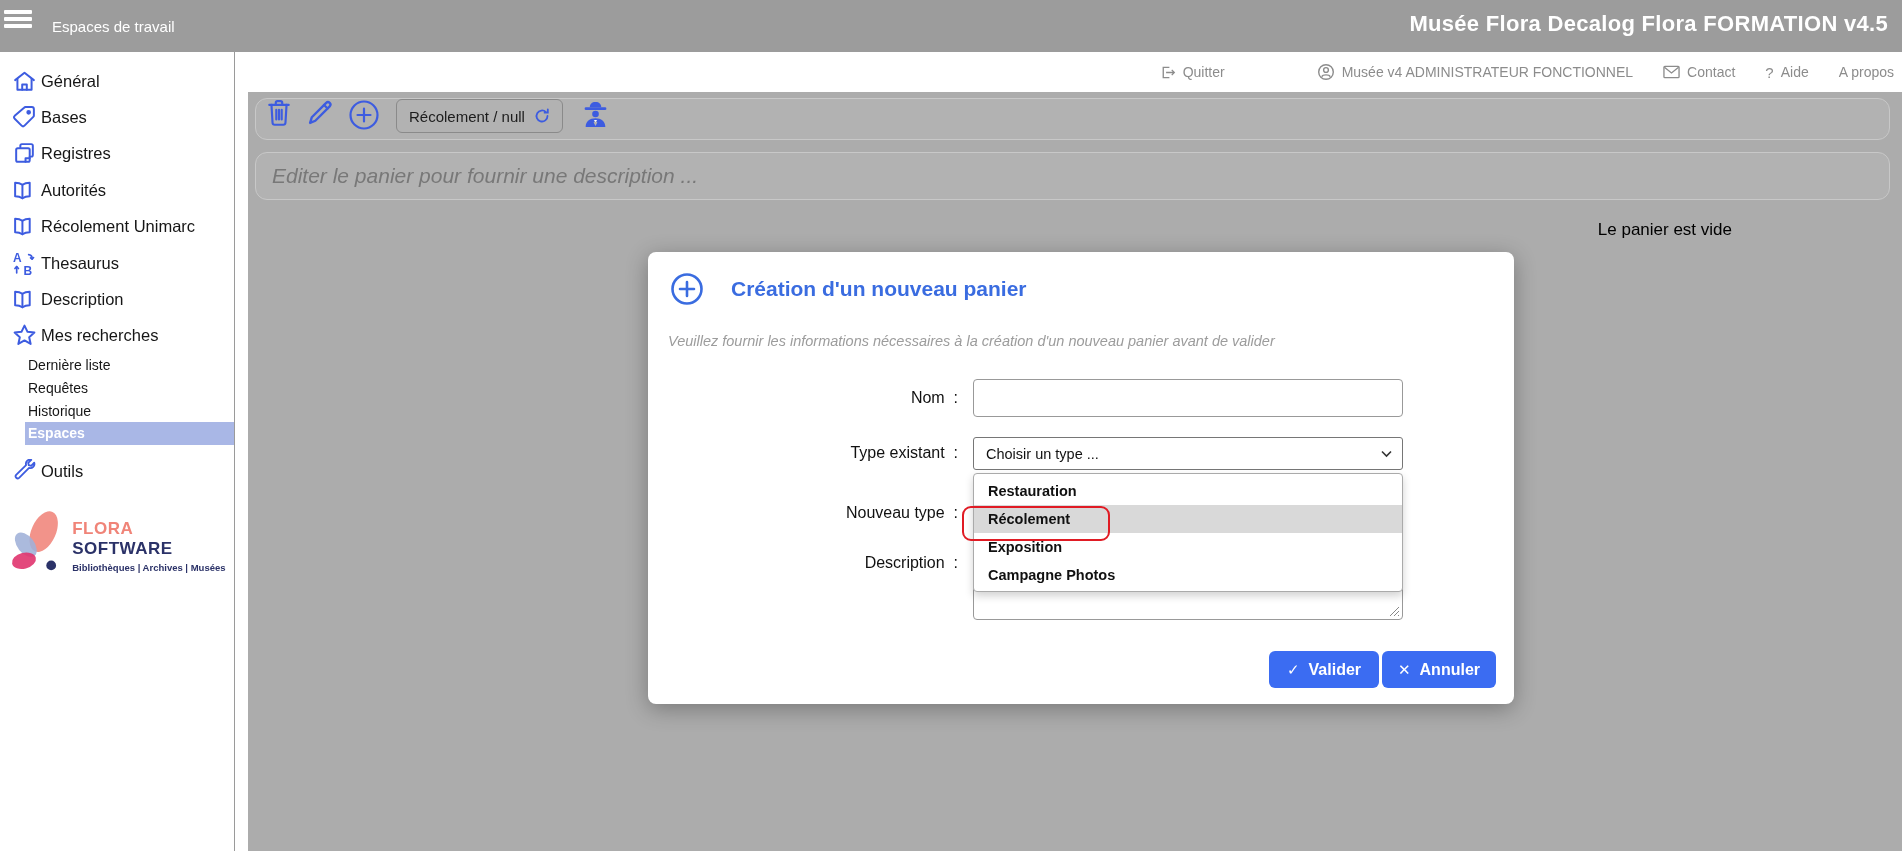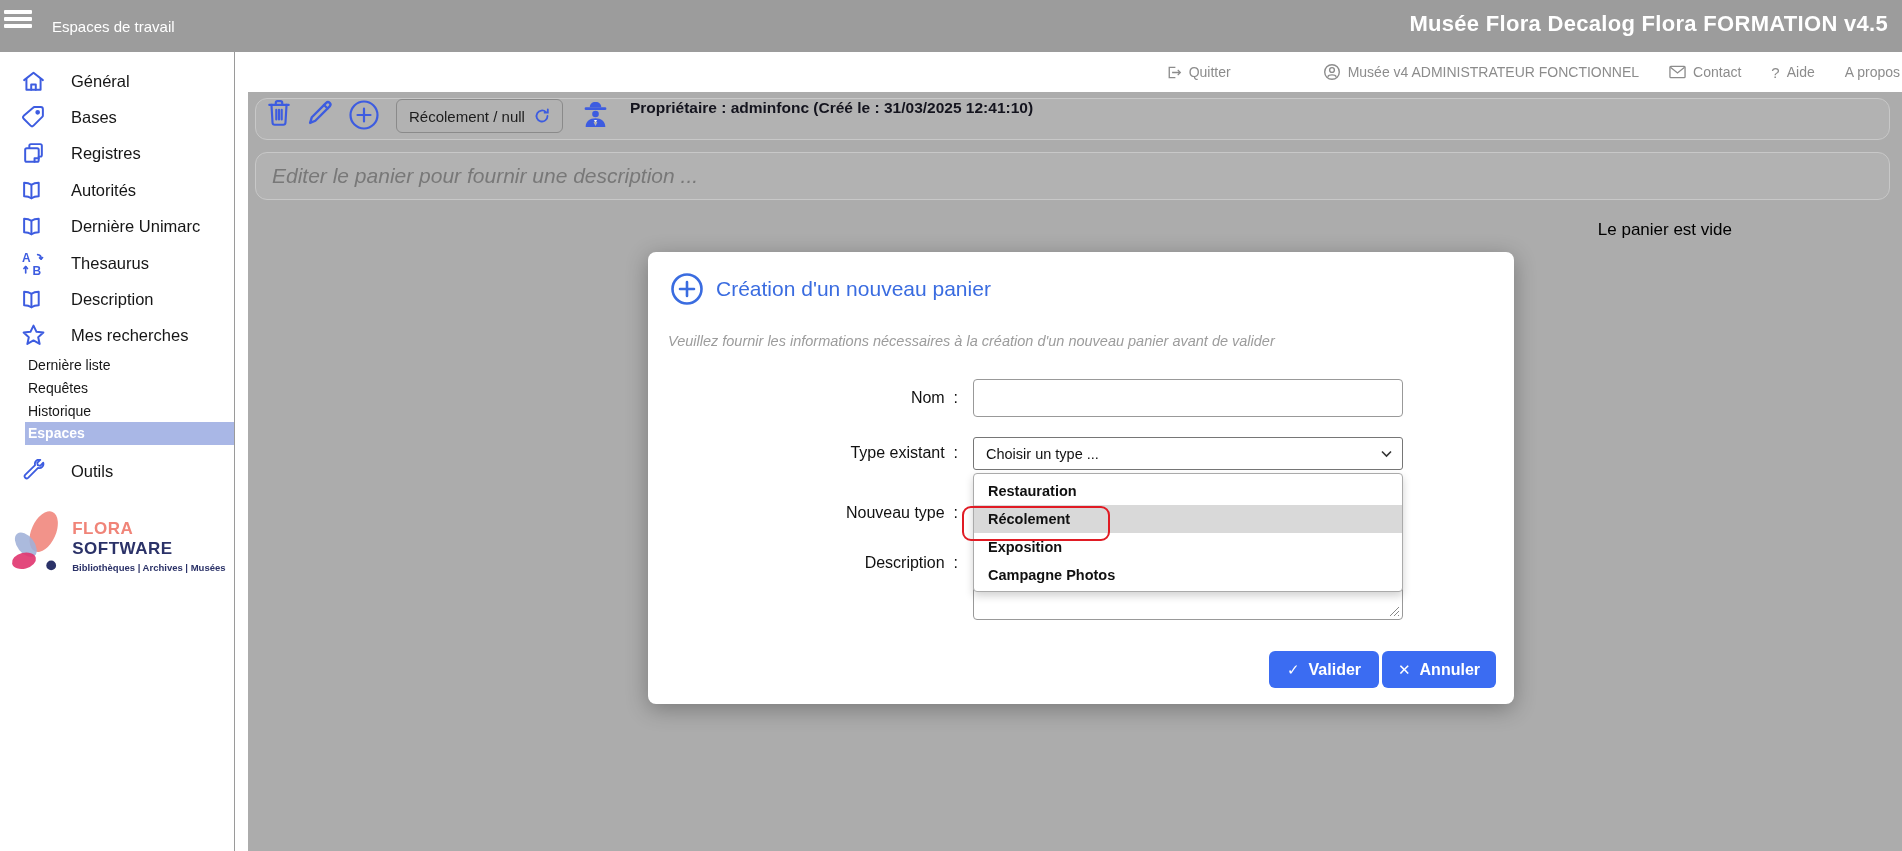--- a/index.html
+++ b/index.html
@@ -18,26 +18,26 @@
   .hamburger{position:absolute;left:4px;top:10px;width:28px;height:18px;display:flex;flex-direction:column;justify-content:space-between;cursor:pointer;}
   .hamburger div{height:4px;background:#fff;border-radius:1px;}
   .ws-label{position:absolute;left:52px;top:0;height:52px;display:flex;align-items:center;color:#fff;font-size:15px;}
   .app-title{position:absolute;right:14px;top:0;height:48px;display:flex;align-items:center;color:#fff;font-size:22px;font-weight:bold;letter-spacing:.3px;}
 
   
   .nav{left:0;top:52px;width:1902px;height:40px;background:#fff;display:flex;align-items:center;justify-content:flex-end;color:#8c8c8c;font-size:14px;}
   .nav-item{display:flex;align-items:center;gap:7px;cursor:pointer;}
   .nav-item svg{stroke:#8c8c8c;fill:none;stroke-width:1.4;}
   .nav .gap-s{margin-right:30px;} .nav .gap-l{margin-right:92px;}
-  .nav .pad-r{margin-right:2px;}
+  .nav .pad-r{margin-right:8px;}
   .q-icon{font-size:15px;}
 
   
   .sidebar{left:0;top:52px;width:235px;height:799px;background:#fff;border-right:1px solid #9a9a9a;}
-  .side-item{height:36.4px;display:flex;align-items:center;gap:25px;padding-left:21px;font-size:16.5px;color:#161616;cursor:pointer;}
+  .side-item{height:36.4px;display:flex;align-items:center;gap:4px;padding-left:12px;font-size:16.5px;color:#161616;cursor:pointer;}
   .side-item svg{width:25px;height:25px;stroke:var(--accent);fill:none;stroke-width:1.9;stroke-linecap:round;stroke-linejoin:round;flex:0 0 25px;}
   .side-list{padding-top:11px;}
   .sub-item{height:22.6px;display:flex;align-items:center;padding-left:28px;font-size:14px;color:#161616;cursor:pointer;}
   .sub-item.selected{background:var(--paniers-bg);color:#fff;font-weight:bold;margin-left:25px;padding-left:3px;}
   .outils{margin-top:9px;}
   .logo{position:absolute;left:8px;top:453px;width:220px;}
   .logo-row{display:flex;align-items:flex-end;}
   .logo-txt{padding-left:6px;padding-bottom:4px;}
   .brand{font-size:17px;font-weight:bold;letter-spacing:.5px;}
   .brand .b1{color:var(--logo-coral);} .brand .b2{color:var(--logo-navy);}
@@ -52,21 +52,21 @@
   .basket-btn{height:34px;border:1px solid #8a8a8a;border-radius:6px;background:transparent;display:flex;align-items:center;gap:9px;padding:0 12px;font-size:15px;color:#1c1c1c;cursor:pointer;margin-left:2px;}
   .spy{margin-left:4px;}
   .owner{font-size:15.5px;font-weight:bold;color:#14141e;margin-left:6px;white-space:pre;}
   .descbar{top:60px;height:48px;display:flex;align-items:center;padding-left:16px;font-size:21px;font-style:italic;color:#787878;}
   .empty-msg{position:absolute;left:0;top:128px;width:1484px;text-align:right;font-size:17px;color:#000;}
 
   
   .modal{left:648px;top:252px;width:866px;height:452px;background:#fff;border-radius:8px;box-shadow:0 5px 22px rgba(0,0,0,.3);}
   .m-plus{position:absolute;left:22px;top:20px;}
   .m-plus svg{stroke:var(--title-blue);fill:none;stroke-width:2.6;stroke-linecap:round;}
-  .m-title{position:absolute;left:68px;top:25px;font-size:21px;color:var(--title-blue);}
+  .m-title{position:absolute;left:83px;top:25px;font-size:21px;color:var(--title-blue);font-weight:bold;}
   .m-sub{position:absolute;left:20px;top:81px;font-size:14.5px;font-style:italic;color:#9c9c9c;}
   .f-label{position:absolute;left:0;width:310px;text-align:right;font-size:16px;color:#111;white-space:pre;}
   .f-input{position:absolute;left:325px;width:430px;background:#fff;border:1px solid #999;border-radius:4px;font-family:"Liberation Sans",sans-serif;font-size:14.5px;padding:0 10px;color:#111;}
   .nom-input{top:127px;height:38px;}
   .f-select{position:absolute;left:325px;top:185px;width:430px;height:33px;border:1px solid #767676;border-radius:3px;background:#fff;display:flex;align-items:center;justify-content:space-between;padding:0 10px 0 12px;font-size:14.5px;color:#111;cursor:pointer;}
   .dropdown{position:absolute;left:325px;top:221px;width:430px;height:119px;background:#fff;border:1px solid #aaa;border-radius:4px;box-shadow:0 4px 9px rgba(0,0,0,.18);z-index:5;padding-top:3px;font-weight:bold;}
   .option{height:28px;display:flex;align-items:center;padding-left:14px;font-size:14.5px;color:#111;cursor:pointer;}
   .option.hl{background:var(--option-highlight);}
   .annotation{position:absolute;left:314px;top:254px;width:148px;height:35px;border:2.5px solid var(--annotation-red);border-radius:9px;z-index:6;pointer-events:none;}
   .f-textarea{position:absolute;left:325px;top:303px;width:430px;height:65px;background:#fff;border:1px solid #999;border-radius:4px;z-index:1;}
@@ -157,21 +157,21 @@
           <path d="M3 4.5c2.6 0 5.2.7 7 2 1.8-1.3 4.4-2 7-2v13c-2.6 0-5.2.7-7 2-1.8-1.3-4.4-2-7-2z"></path>
           <path d="M10 6.5v13"></path>
         </svg>
       <span>Autorités</span>
     </div>
     <div class="side-item">
       <svg viewBox="0 0 24 24">
           <path d="M3 4.5c2.6 0 5.2.7 7 2 1.8-1.3 4.4-2 7-2v13c-2.6 0-5.2.7-7 2-1.8-1.3-4.4-2-7-2z"></path>
           <path d="M10 6.5v13"></path>
         </svg>
-      <span>Dernière Unimarc</span>
+      <span>Récolement Unimarc</span>
     </div>
     <div class="side-item">
       <svg viewBox="0 0 24 24">
           <text x="1" y="11" font-size="11.5" font-weight="bold" fill="var(--accent)" stroke="none" font-family="Liberation Sans,sans-serif">A</text>
           <text x="11" y="23" font-size="11.5" font-weight="bold" fill="var(--accent)" stroke="none" font-family="Liberation Sans,sans-serif">B</text>
           <path d="M16 3.5c2.5.3 3.5 1.8 3.3 4.2" stroke-width="1.6"></path>
           <path d="m17.8 6.5 1.5 1.4 1.4-1.6" stroke-width="1.6"></path>
           <path d="M4.5 21v-6" stroke-width="1.6"></path>
           <path d="M2.8 16.8 4.5 15l1.7 1.8" stroke-width="1.6"></path>
         </svg>
@@ -256,21 +256,20 @@
     </div>
     <span class="tool-ic spy">
       <svg width="29" height="29" viewBox="0 0 28 28" style="stroke:none;fill:var(--accent)">
           <path d="M8.5 8c0-3 2-5 5.5-5s5.5 2 5.5 5z"></path>
           <rect x="3.5" y="8" width="21" height="2.6" rx="1.3"></rect>
           <circle cx="14" cy="14.5" r="3.2"></circle>
           <path d="M4.5 27c0-5.5 4-8.5 9.5-8.5s9.5 3 9.5 8.5zM14 20.5l-1.8 2.3L14 26l1.8-3.2z" fill="var(--accent)"></path>
           <path d="M12.4 20.2h3.2l-1.6 2z" fill="#fff"></path>
         </svg>
     </span>
-    <span class="owner">Propriétaire : adminfonc (Créé le : 31/03/2025 12:41:10)</span>
   </div>
   <div class="bar descbar">
     <span>Editer le panier pour fournir une description ...</span>
   </div>
   <div class="empty-msg">Le panier est vide</div>
 </div>
 
 <div class="abs modal">
   <span class="m-plus">
     <svg width="34" height="34" viewBox="0 0 34 34">

